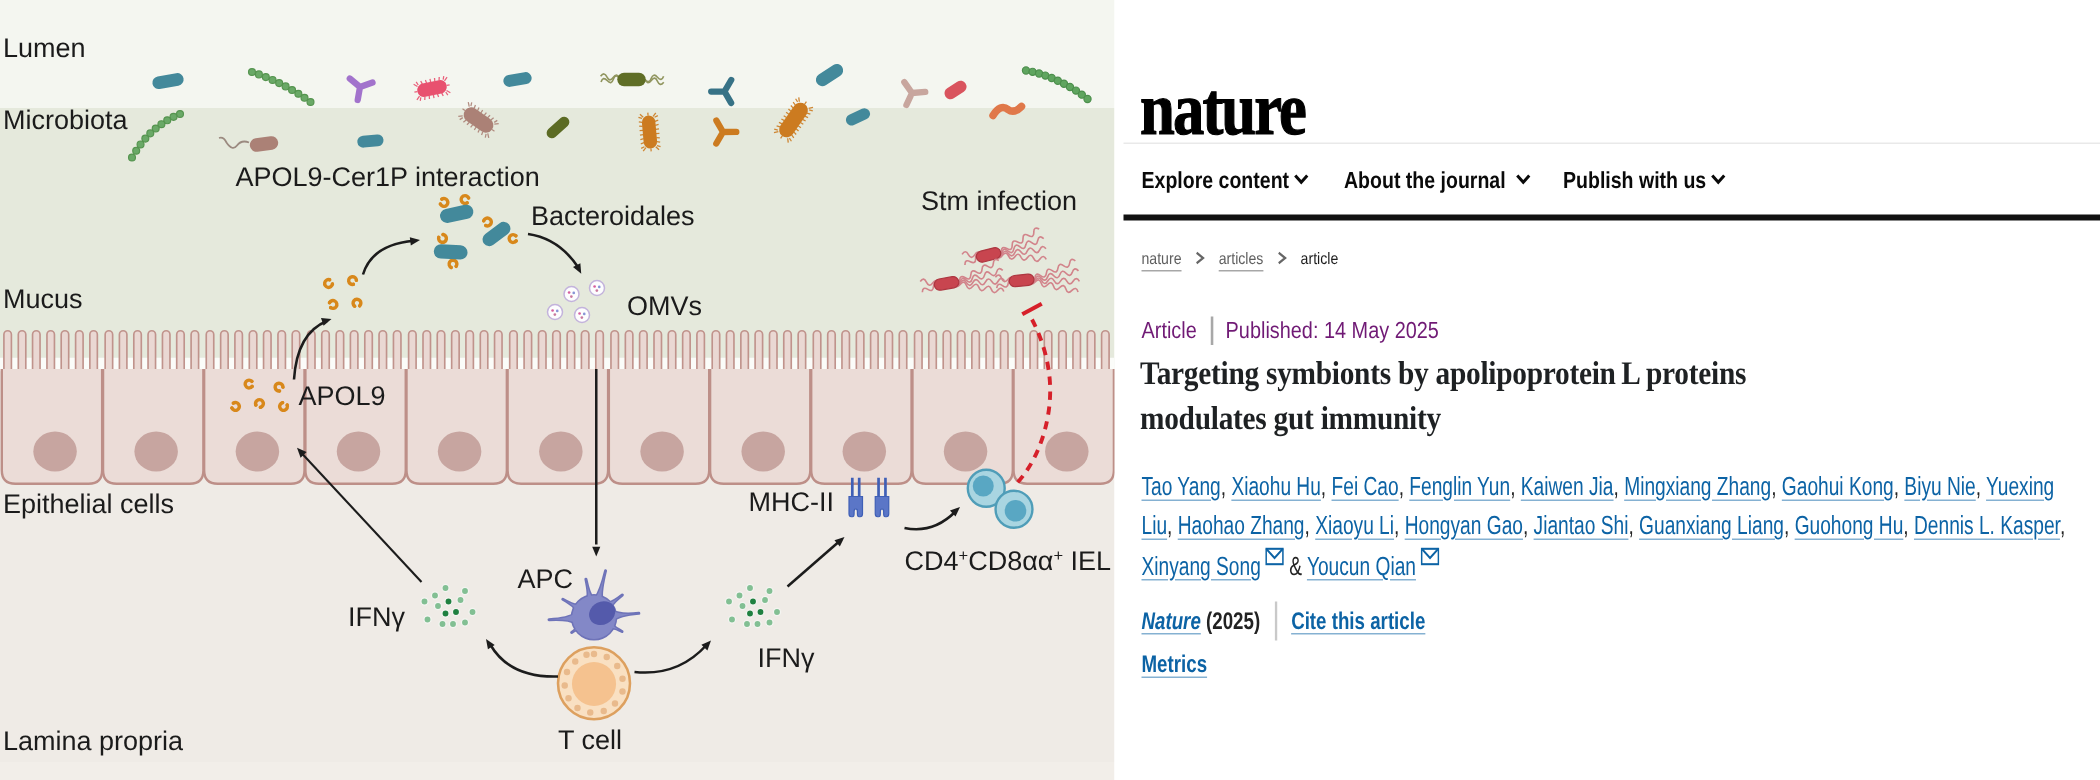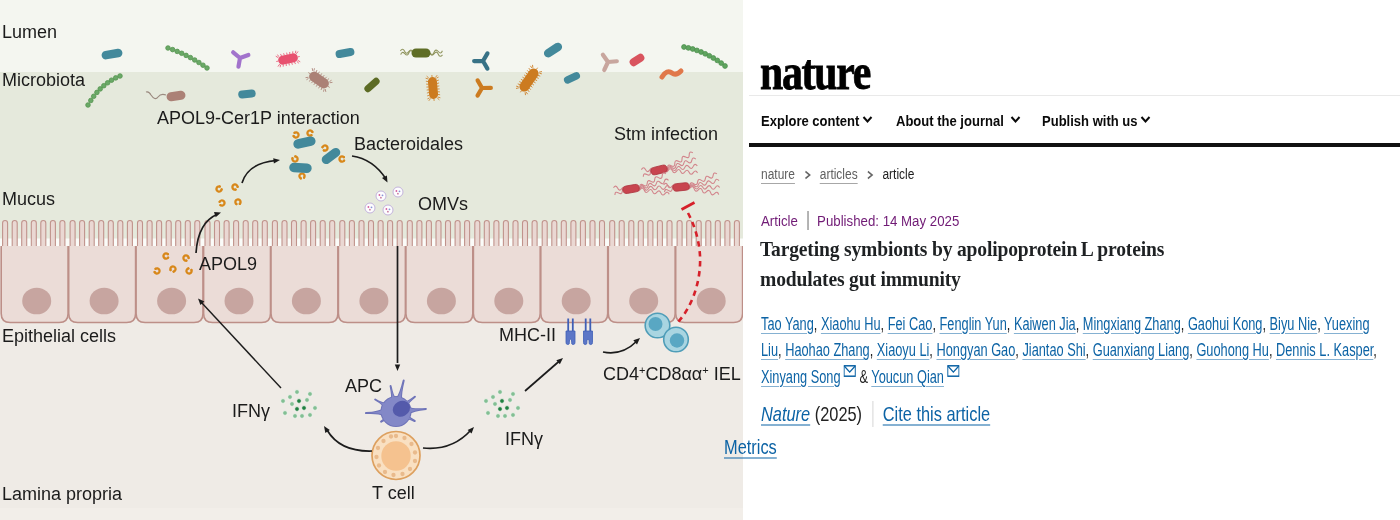--- a/index.html
+++ b/index.html
@@ -3,34 +3,34 @@
 <style>
 html,body{margin:0;padding:0;background:#fff;}
 body{width:1400px;height:520px;position:relative;overflow:hidden;font-family:"Liberation Sans",sans-serif;}
 #fig{position:absolute;left:0;top:0;}
 #fig text{font-family:"Liberation Sans",sans-serif;}
 
 .abs{position:absolute;}
 a{text-decoration:underline;}
 .logo{font-family:"Liberation Serif",serif;font-weight:bold;font-size:50px;color:#000;letter-spacing:-1.5px;-webkit-text-stroke:0.8px #000;transform:scaleX(0.835);transform-origin:0 0;}
 .navitem{font-size:15.5px;font-weight:bold;color:#0a0a0a;transform:scaleX(0.84);transform-origin:0 50%;white-space:nowrap;}
-.crumb{font-size:14px;color:#5f5f5f;}
+.crumb{font-size:11px;color:#5f5f5f;}
 .crumb a{color:#5f5f5f;text-decoration-color:rgba(95,95,95,0.55);text-underline-offset:3.5px;}
 .crumb b{color:#1d1d1d;font-weight:normal;}
 .csep2{margin:0 10px;position:relative;top:0.5px;}
 .sx84{display:inline-block;transform:scaleX(0.855);transform-origin:0 50%;white-space:nowrap;}
 .sxt{display:inline-block;transform:scaleX(0.89);transform-origin:0 0;}
 .sxa{display:inline-block;transform:scaleX(0.73);transform-origin:0 0;white-space:nowrap;}
 .sxc{display:inline-block;transform:scaleX(0.78);transform-origin:0 50%;white-space:nowrap;}
 .meta{font-size:15.5px;color:#701a75;}
 .vbar{display:inline-block;width:1.5px;background:#a8a8a8;vertical-align:middle;position:relative;top:-1px;}
 h1{margin:0;font-family:"Liberation Serif",serif;font-weight:bold;font-size:22px;line-height:30.4px;color:#1e2123;letter-spacing:-0.2px;}
 .authors{font-size:17.5px;line-height:26.55px;color:#242424;}
 .authors a{color:#0c63a5;text-decoration-color:rgba(12,99,165,0.5);text-underline-offset:3px;}
-.cite{font-size:21px;color:#222;}
+.cite{font-size:16px;color:#222;font-weight:bold;}
 .cite a{color:#0c63a5;text-decoration-color:rgba(12,99,165,0.5);text-underline-offset:3px;}
 
 .env{display:inline-block;position:relative;top:-6px;margin-left:4px;}
 
 </style></head>
 <body>
 <svg id="fig" width="743" height="520" viewBox="0 0 743 520">
 <rect x="0" y="0" width="743" height="72" fill="#f4f6f0"></rect>
 <rect x="0" y="72" width="743" height="175" fill="#e5e9dc"></rect>
 <rect x="0" y="247" width="743" height="261" fill="#efebe6"></rect>
@@ -567,13 +567,13 @@
 Liu</a>, <a href="#">Haohao Zhang</a>, <a href="#">Xiaoyu Li</a>, <a href="#">Hongyan Gao</a>, <a href="#">Jiantao Shi</a>, <a href="#">Guanxiang Liang</a>, <a href="#">Guohong Hu</a>, <a href="#">Dennis L. Kasper</a>,<br>
 <a href="#">Xinyang Song</a><span class="env"><svg width="17" height="12" viewBox="0 0 17 12">
           <rect x="0.8" y="0.8" width="15.4" height="10.4" fill="none" stroke="#0c63a5" stroke-width="1.5"></rect>
           <path d="M0.8,0.8 L8.5,7 L16.2,0.8" fill="none" stroke="#0c63a5" stroke-width="1.5"></path>
         </svg></span> &amp; <a href="#">Youcun Qian</a><span class="env"><svg width="17" height="12" viewBox="0 0 17 12">
           <rect x="0.8" y="0.8" width="15.4" height="10.4" fill="none" stroke="#0c63a5" stroke-width="1.5"></rect>
           <path d="M0.8,0.8 L8.5,7 L16.2,0.8" fill="none" stroke="#0c63a5" stroke-width="1.5"></path>
         </svg></span>
 </span></div>
 <div class="abs cite" style="left:761px;top:402px;"><span class="sxc"><a href="#" style="font-style:italic;">Nature</a> (2025)<span class="vbar" style="height:26px;margin:0 12px 0 13px;background:#c9c9c9;"></span><a href="#">Cite this article</a></span></div>
-<div class="abs cite" style="left:724px;top:435px;"><span class="sxc"><a href="#">Metrics</a></span></div>
+<div class="abs cite" style="left:761px;top:435px;"><span class="sxc"><a href="#">Metrics</a></span></div>
 
 </body></html>

